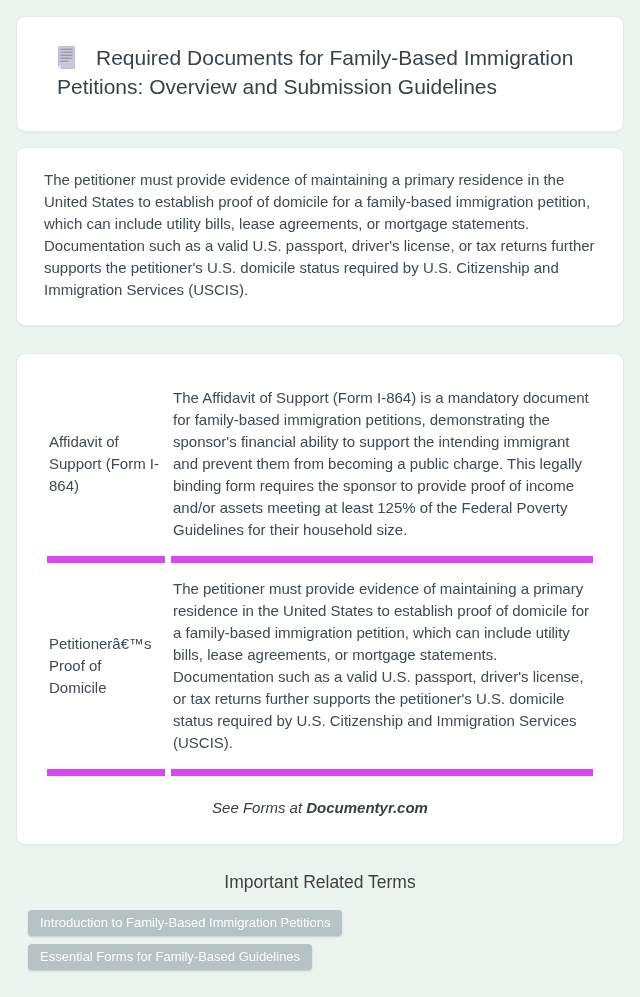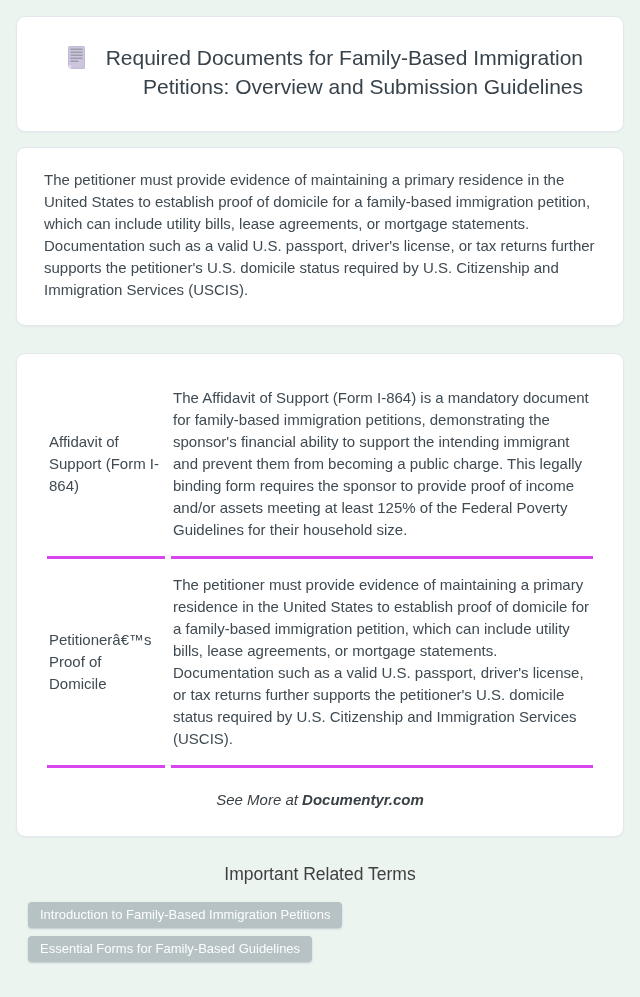--- a/index.html
+++ b/index.html
@@ -16,21 +16,21 @@
     background: #ffffff;
     border: 1px solid #e3e8ef;
     border-radius: 9px;
     box-shadow: 0 1px 2px rgba(60,80,90,0.05);
   }
   .header-card {
     padding: 26px 40px 30px 40px;
     margin-bottom: 15px;
   }
   .page-title {
-    text-align: right;
+    text-align: left;
     font-size: 21px;
     font-weight: 500;
     line-height: 29px;
     color: #37424a;
   }
   .receipt-icon {
     display: inline-block;
     width: 19px;
     height: 23px;
     vertical-align: -4px;
@@ -48,21 +48,21 @@
   .table-card {
     padding: 18px 24px 14px 24px;
     margin-bottom: 25px;
   }
   table.terms-table {
     width: 100%;
     border-collapse: separate;
     border-spacing: 6px 0;
   }
   table.terms-table td {
-    border-bottom: 3px solid #d946ef;
+    border-bottom: 7px solid #d946ef;
     font-size: 15px;
     line-height: 22px;
     padding: 15px 2px;
     vertical-align: middle;
     color: #3f4a52;
   }
   td.term-cell { width: 118px; }
   .see-more {
     text-align: center;
     font-style: italic;
@@ -125,21 +125,21 @@
         <tr>
           <td class="term-cell">Affidavit of Support (Form I-864)</td>
           <td class="desc-cell">The Affidavit of Support (Form I-864) is a mandatory document for family-based immigration petitions, demonstrating the sponsor's financial ability to support the intending immigrant and prevent them from becoming a public charge. This legally binding form requires the sponsor to provide proof of income and/or assets meeting at least 125% of the Federal Poverty Guidelines for their household size.</td>
         </tr>
         <tr>
           <td class="term-cell">Petitionerâ€™s Proof of Domicile</td>
           <td class="desc-cell">The petitioner must provide evidence of maintaining a primary residence in the United States to establish proof of domicile for a family-based immigration petition, which can include utility bills, lease agreements, or mortgage statements. Documentation such as a valid U.S. passport, driver's license, or tax returns further supports the petitioner's U.S. domicile status required by U.S. Citizenship and Immigration Services (USCIS).</td>
         </tr>
       </tbody>
   </table>
-  <p class="see-more"><span>See More at </span><b>Documentyr.com</b></p>
+  <p class="see-more"><span>See Forms at </span><b>Documentyr.com</b></p>
 </div>
 
 <h2 class="related-heading">Important Related Terms</h2>
 
 <div class="tags-wrap">
     <span class="tag">Introduction to Family-Based Immigration Petitions</span>
     <span class="tag">Essential Forms for Family-Based Guidelines</span>
   </div>
 
 </body></html>

